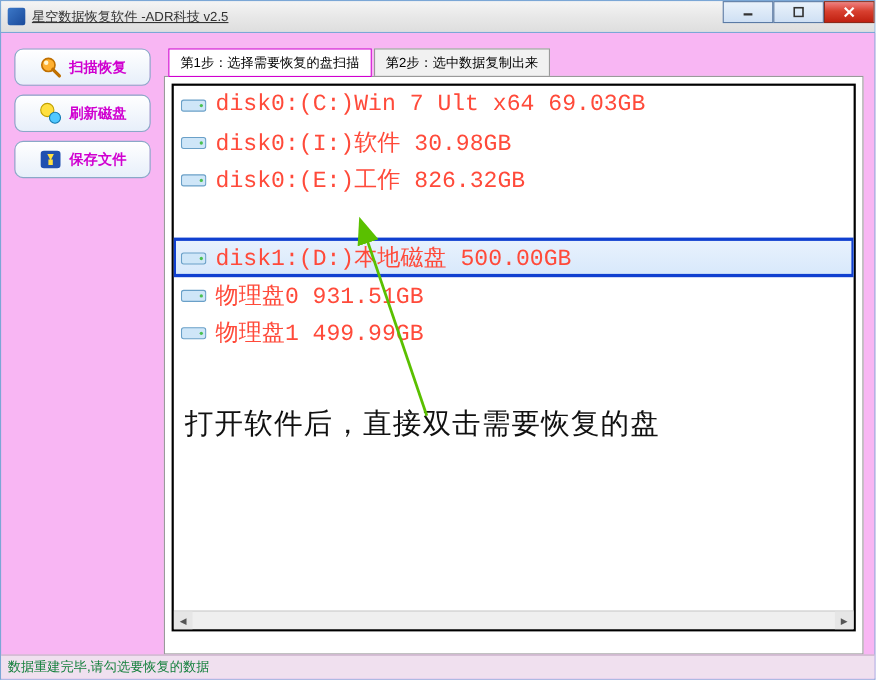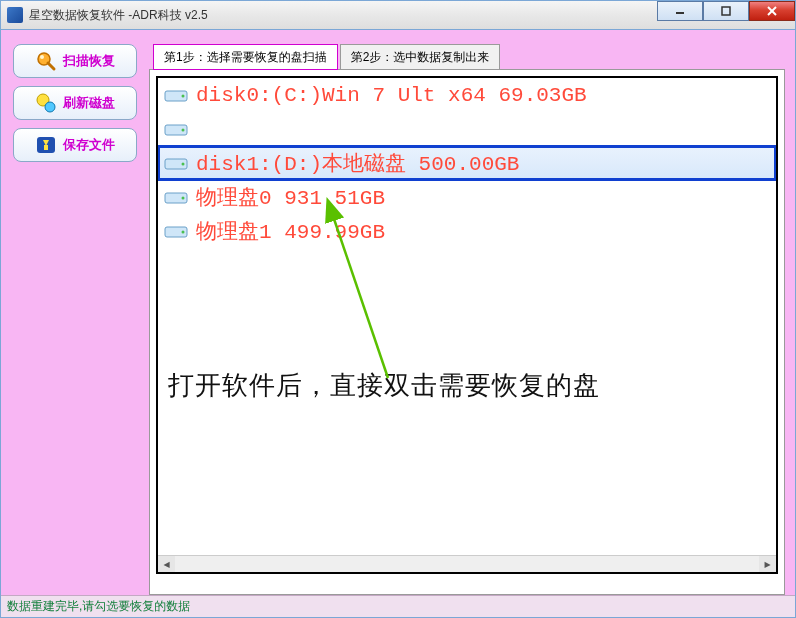--- a/index.html
+++ b/index.html
@@ -22,21 +22,21 @@
     padding-left: 6px;
     position: relative;
   }
   .titlebar-icon {
     width: 16px; height: 16px;
     background: linear-gradient(135deg,#3c78c8,#1a4a9a);
     border-radius: 2px;
     margin-right: 6px;
     display:inline-block;
   }
-  .titlebar-text { color:#333; }
+  .titlebar-text { color:#333;text-decoration:underline; }
   .win-controls {
     position: absolute; right: 0; top: 0;
     display: flex;
   }
   .win-btn {
     width: 46px; height: 20px;
     border: 1px solid #5a7aa5;
     display:flex; align-items:center; justify-content:center;
     font-size: 12px;
     background: linear-gradient(to bottom,#eaf2fb,#cfe0f4);
@@ -138,20 +138,21 @@
   .disk-row .txt {
     font-family: "Consolas","Courier New",monospace;
     font-size: 21px;
     color: #ff4a3a;
     white-space: nowrap;
   }
   .disk-row.selected {
     background: linear-gradient(to bottom,#e9f2fd,#d7e8fb);
     outline: 3px solid #1040d0;
     outline-offset: -2px;
+    margin-top: 37px;
   }
   .instruction {
     position:absolute;
     left: 10px; top: 290px;
     font-family: SimSun, serif;
     font-size: 26px;
     color: #111;
     letter-spacing: 1px;
   }
   
@@ -264,20 +265,28 @@
                 <rect x="1" y="6" width="22" height="10" rx="2" fill="#cfe6f8" stroke="#6aa0c8"></rect>
                 <circle cx="19" cy="11" r="1.5" fill="#4ac050"></circle>
               </svg></span>
           <span class="txt">disk0:(C:)Win 7 Ult x64 69.03GB</span>
         </div>
         <div class="disk-row">
           <span class="hd-icon"><svg width="24" height="20">
                 <rect x="1" y="6" width="22" height="10" rx="2" fill="#cfe6f8" stroke="#6aa0c8"></rect>
                 <circle cx="19" cy="11" r="1.5" fill="#4ac050"></circle>
               </svg></span>
+          <span class="txt">disk0:(I:)软件 30.98GB</span>
+        </div>
+        <div class="disk-row">
+          <span class="hd-icon"><svg width="24" height="20">
+                <rect x="1" y="6" width="22" height="10" rx="2" fill="#cfe6f8" stroke="#6aa0c8"></rect>
+                <circle cx="19" cy="11" r="1.5" fill="#4ac050"></circle>
+              </svg></span>
+          <span class="txt">disk0:(E:)工作 826.32GB</span>
         </div>
         <div class="disk-row selected">
           <span class="hd-icon"><svg width="24" height="20">
                 <rect x="1" y="6" width="22" height="10" rx="2" fill="#cfe6f8" stroke="#6aa0c8"></rect>
                 <circle cx="19" cy="11" r="1.5" fill="#4ac050"></circle>
               </svg></span>
           <span class="txt">disk1:(D:)本地磁盘 500.00GB</span>
         </div>
         <div class="disk-row">
           <span class="hd-icon"><svg width="24" height="20">

